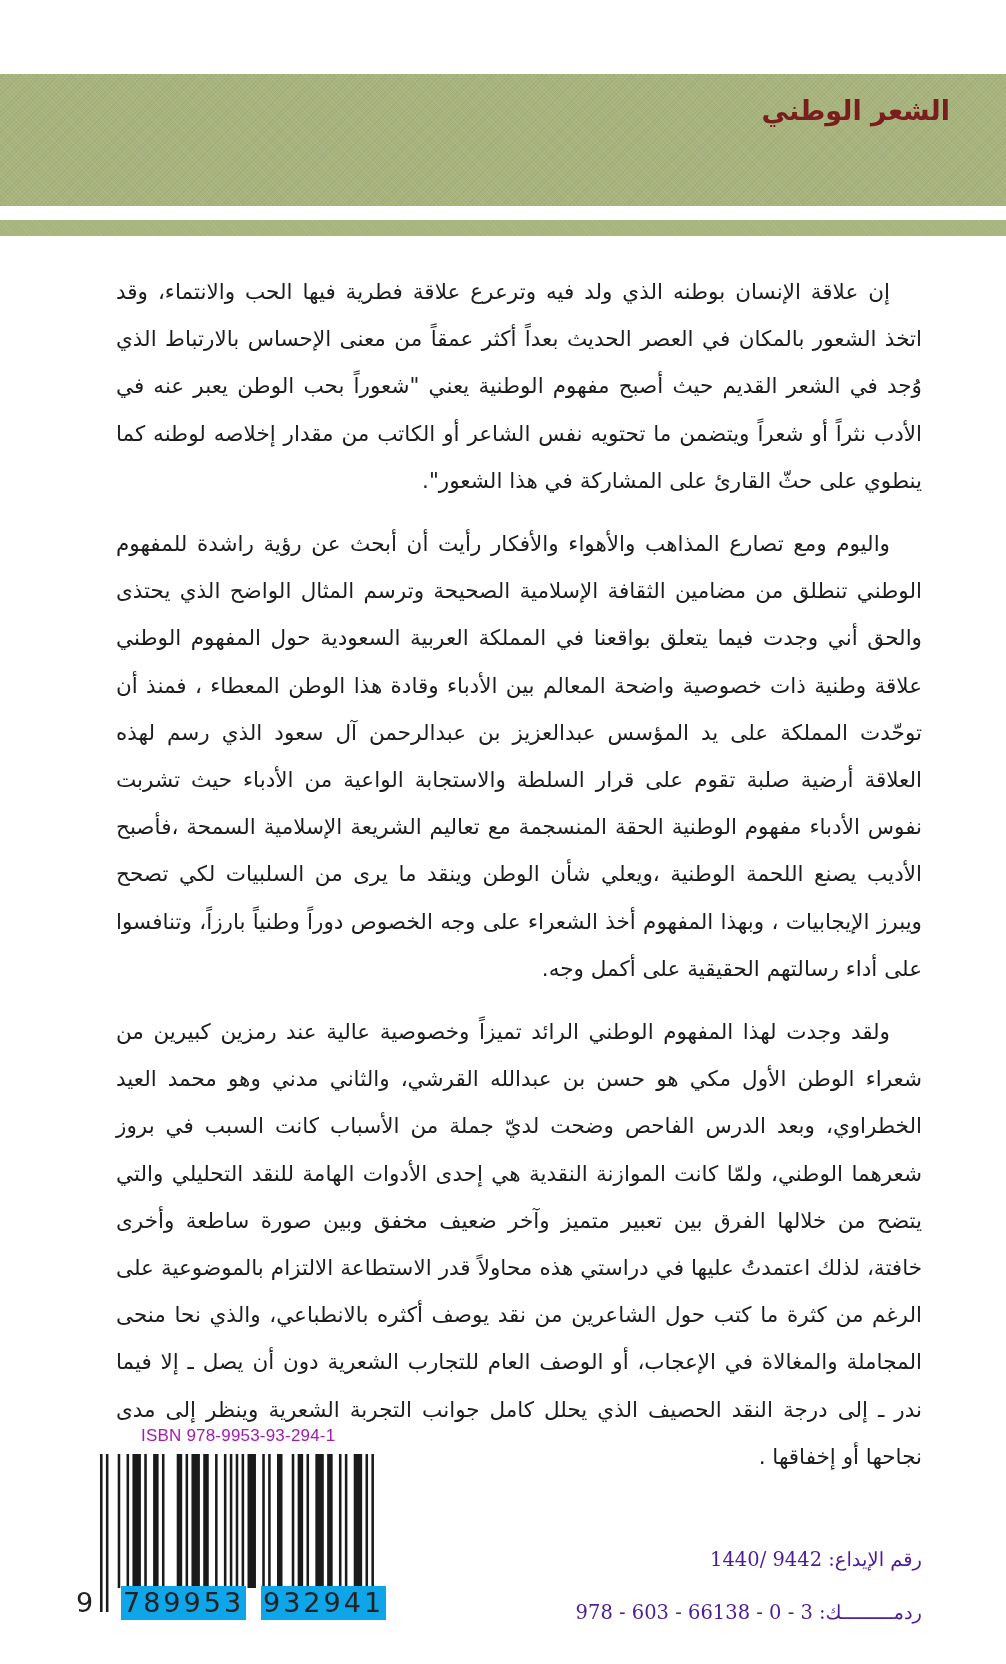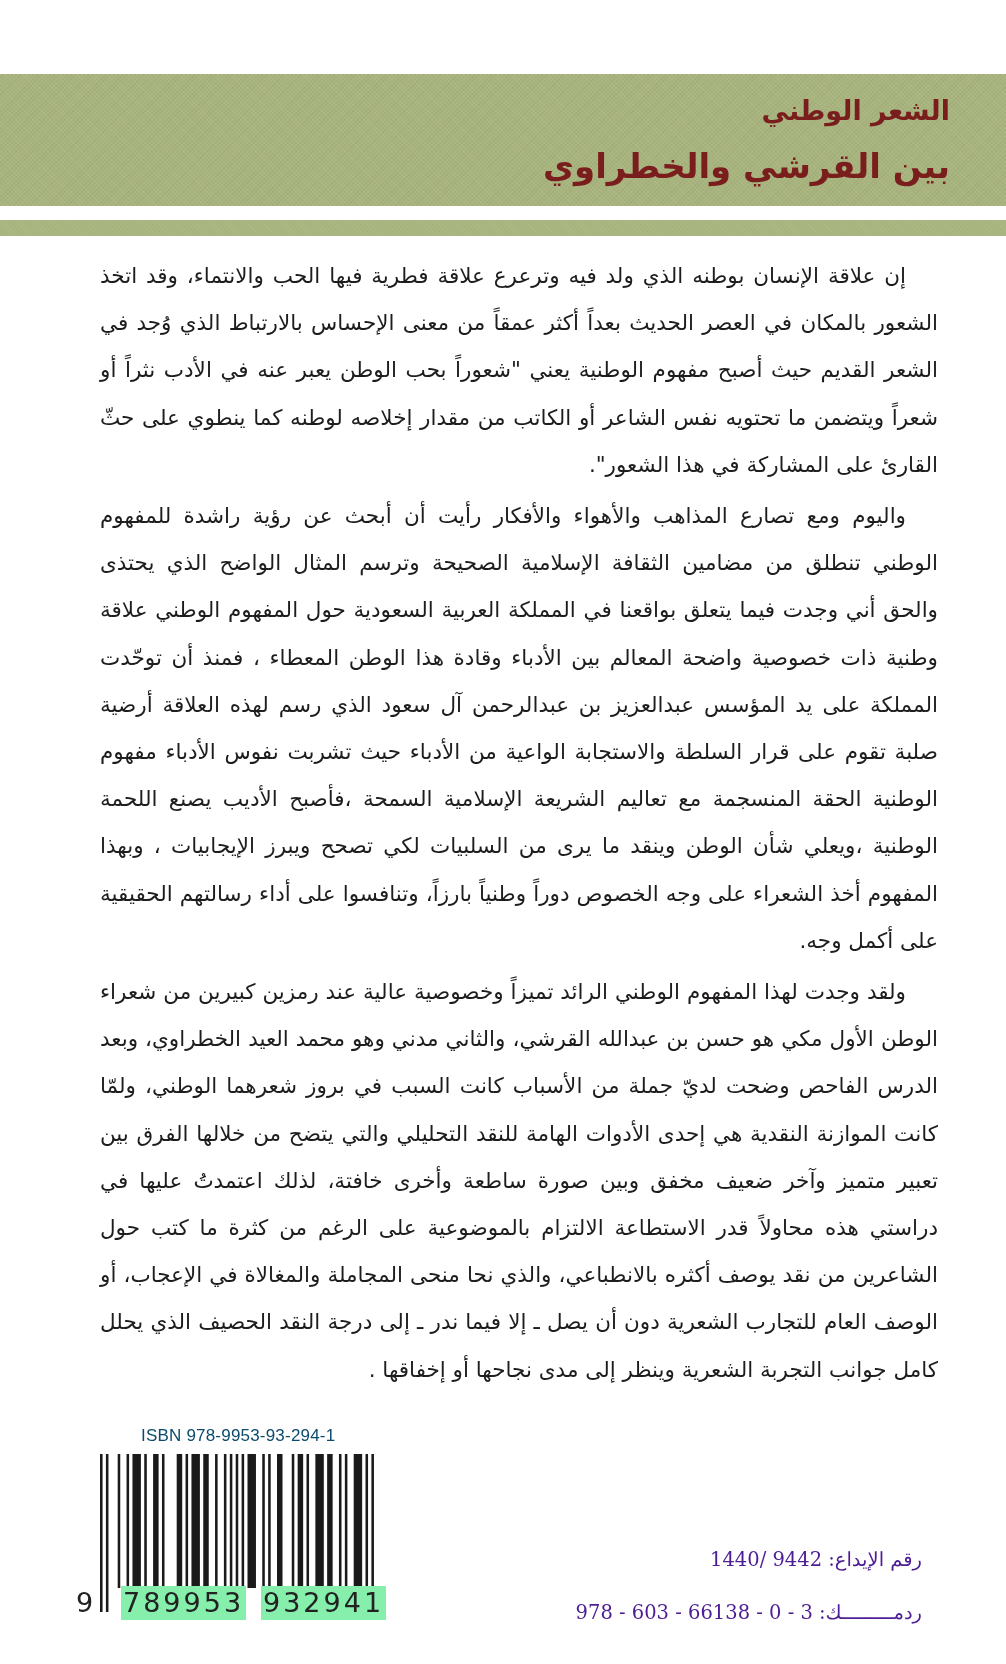--- a/index.html
+++ b/index.html
@@ -43,52 +43,53 @@
       direction: rtl;
       text-align: right;
       color: #7a1d1d;
       font-family: "DejaVu Sans", sans-serif;
       font-weight: bold;
     }
     .title-line1 {
       font-size: 27px;
       line-height: 54px;
       margin-right: 0;
+      text-align: center;
     }
     .title-line2 {
       font-size: 34px;
       line-height: 56px;
     }
     .body-text {
       position: absolute;
       left: 100px;
       top: 252px;
       width: 838px;
       direction: rtl;
       text-align: justify;
       font-size: 21.5px;
       line-height: 47.2px;
       font-family: "DejaVu Sans", sans-serif;
       color: #1e1c1c;
     }
     .body-text p {
-      margin: 0;
+      margin: 16px;
       text-indent: 32px;
       text-align-last: right;
     }
     .body-text p + p {
       margin-top: 4px;
     }
     .isbn-label {
       position: absolute;
       left: 141px;
       top: 1426px;
       font-family: "Liberation Sans", sans-serif;
       font-size: 17px;
-      color: #0c4a6e;
+      color: #a21caf;
       letter-spacing: 0.2px;
     }
     .barcode-wrap {
       position: absolute;
       left: 100px;
       top: 1454px;
       width: 280px;
       height: 160px;
     }
     .barcode-svg {
@@ -96,21 +97,21 @@
       left: 0;
       top: 0;
     }
     .barcode-digits {
       position: absolute;
       top: 1586px;
       font-family: "DejaVu Sans", sans-serif;
       font-size: 27px;
       color: #222;
       letter-spacing: 3px;
-      background: #86efac;
+      background: #0ea5e9;
       line-height: 34px;
     }
     .bd-first { left: 76px; background: transparent; }
     .bd-left { left: 121px; padding: 0 2px; }
     .bd-right { left: 261px; padding: 0 2px; }
     .legal {
       position: absolute;
       right: 84px;
       direction: rtl;
       text-align: right;
@@ -127,21 +128,20 @@
     }
   </style>
 </head>
 <body>
 
 <div class="title-band"></div>
 <div class="title-stripe"></div>
 
 <div class="title-block">
   <div class="title-line1">الشعر الوطني</div>
-  <div class="title-line2">بين القرشي والخطراوي</div>
 </div>
 
 <div class="body-text">
   <p>إن علاقة الإنسان بوطنه الذي ولد فيه وترعرع علاقة فطرية فيها الحب والانتماء، وقد اتخذ الشعور بالمكان في العصر الحديث بعداً أكثر عمقاً من معنى الإحساس بالارتباط الذي وُجد في الشعر القديم حيث أصبح مفهوم الوطنية يعني "شعوراً بحب الوطن يعبر عنه في الأدب نثراً أو شعراً ويتضمن ما تحتويه نفس الشاعر أو الكاتب من مقدار إخلاصه لوطنه كما ينطوي على حثّ القارئ على المشاركة في هذا الشعور".</p>
   <p>واليوم ومع تصارع المذاهب والأهواء والأفكار رأيت أن أبحث عن رؤية راشدة للمفهوم الوطني تنطلق من مضامين الثقافة الإسلامية الصحيحة وترسم المثال الواضح الذي يحتذى والحق أني وجدت فيما يتعلق بواقعنا في المملكة العربية السعودية حول المفهوم الوطني علاقة وطنية ذات خصوصية واضحة المعالم بين الأدباء وقادة هذا الوطن المعطاء ، فمنذ أن توحّدت المملكة على يد المؤسس عبدالعزيز بن عبدالرحمن آل سعود الذي رسم لهذه العلاقة أرضية صلبة تقوم على قرار السلطة والاستجابة الواعية من الأدباء حيث تشربت نفوس الأدباء مفهوم الوطنية الحقة المنسجمة مع تعاليم الشريعة الإسلامية السمحة ،فأصبح الأديب يصنع اللحمة الوطنية ،ويعلي شأن الوطن وينقد ما يرى من السلبيات لكي تصحح ويبرز الإيجابيات ، وبهذا المفهوم أخذ الشعراء على وجه الخصوص دوراً وطنياً بارزاً، وتنافسوا على أداء رسالتهم الحقيقية على أكمل وجه.</p>
   <p>ولقد وجدت لهذا المفهوم الوطني الرائد تميزاً وخصوصية عالية عند رمزين كبيرين من شعراء الوطن الأول مكي هو حسن بن عبدالله القرشي، والثاني مدني وهو محمد العيد الخطراوي، وبعد الدرس الفاحص وضحت لديّ جملة من الأسباب كانت السبب في بروز شعرهما الوطني، ولمّا كانت الموازنة النقدية هي إحدى الأدوات الهامة للنقد التحليلي والتي يتضح من خلالها الفرق بين تعبير متميز وآخر ضعيف مخفق وبين صورة ساطعة وأخرى خافتة، لذلك اعتمدتُ عليها في دراستي هذه محاولاً قدر الاستطاعة الالتزام بالموضوعية على الرغم من كثرة ما كتب حول الشاعرين من نقد يوصف أكثره بالانطباعي، والذي نحا منحى المجاملة والمغالاة في الإعجاب، أو الوصف العام للتجارب الشعرية دون أن يصل ـ إلا فيما ندر ـ إلى درجة النقد الحصيف الذي يحلل كامل جوانب التجربة الشعرية وينظر إلى مدى نجاحها أو إخفاقها .</p>
 </div>
 
 <div class="isbn-label">ISBN 978-9953-93-294-1</div>
 

